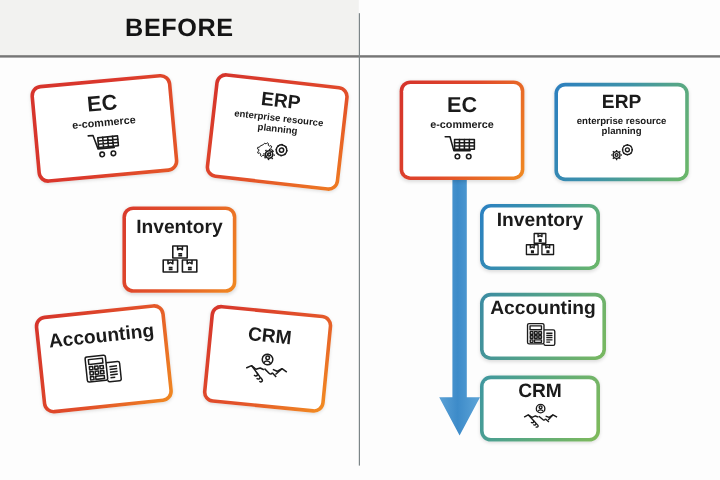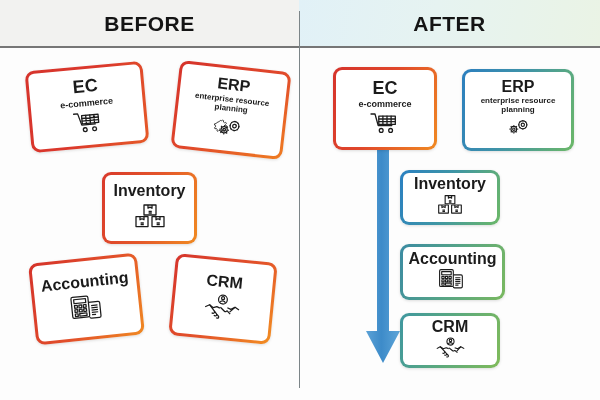--- a/index.html
+++ b/index.html
@@ -160,23 +160,20 @@
     width: 46px;
     height: 215px;
   }
 </style>
 </head>
 <body>
 
 <div id="header">
   <div class="hdr-half" id="hdr-before">
     <span class="hdr-title">BEFORE</span>
-  </div>
-  <div class="hdr-half" id="hdr-after">
-    <span class="hdr-title">AFTER</span>
   </div>
 </div>
 <div id="header-rule"></div>
 <div id="center-divider"></div>
 
 <div>
 
   <div class="card" id="card-ec-before">
     <div class="card-inner">
       <div class="card-title t-lg">EC</div>

